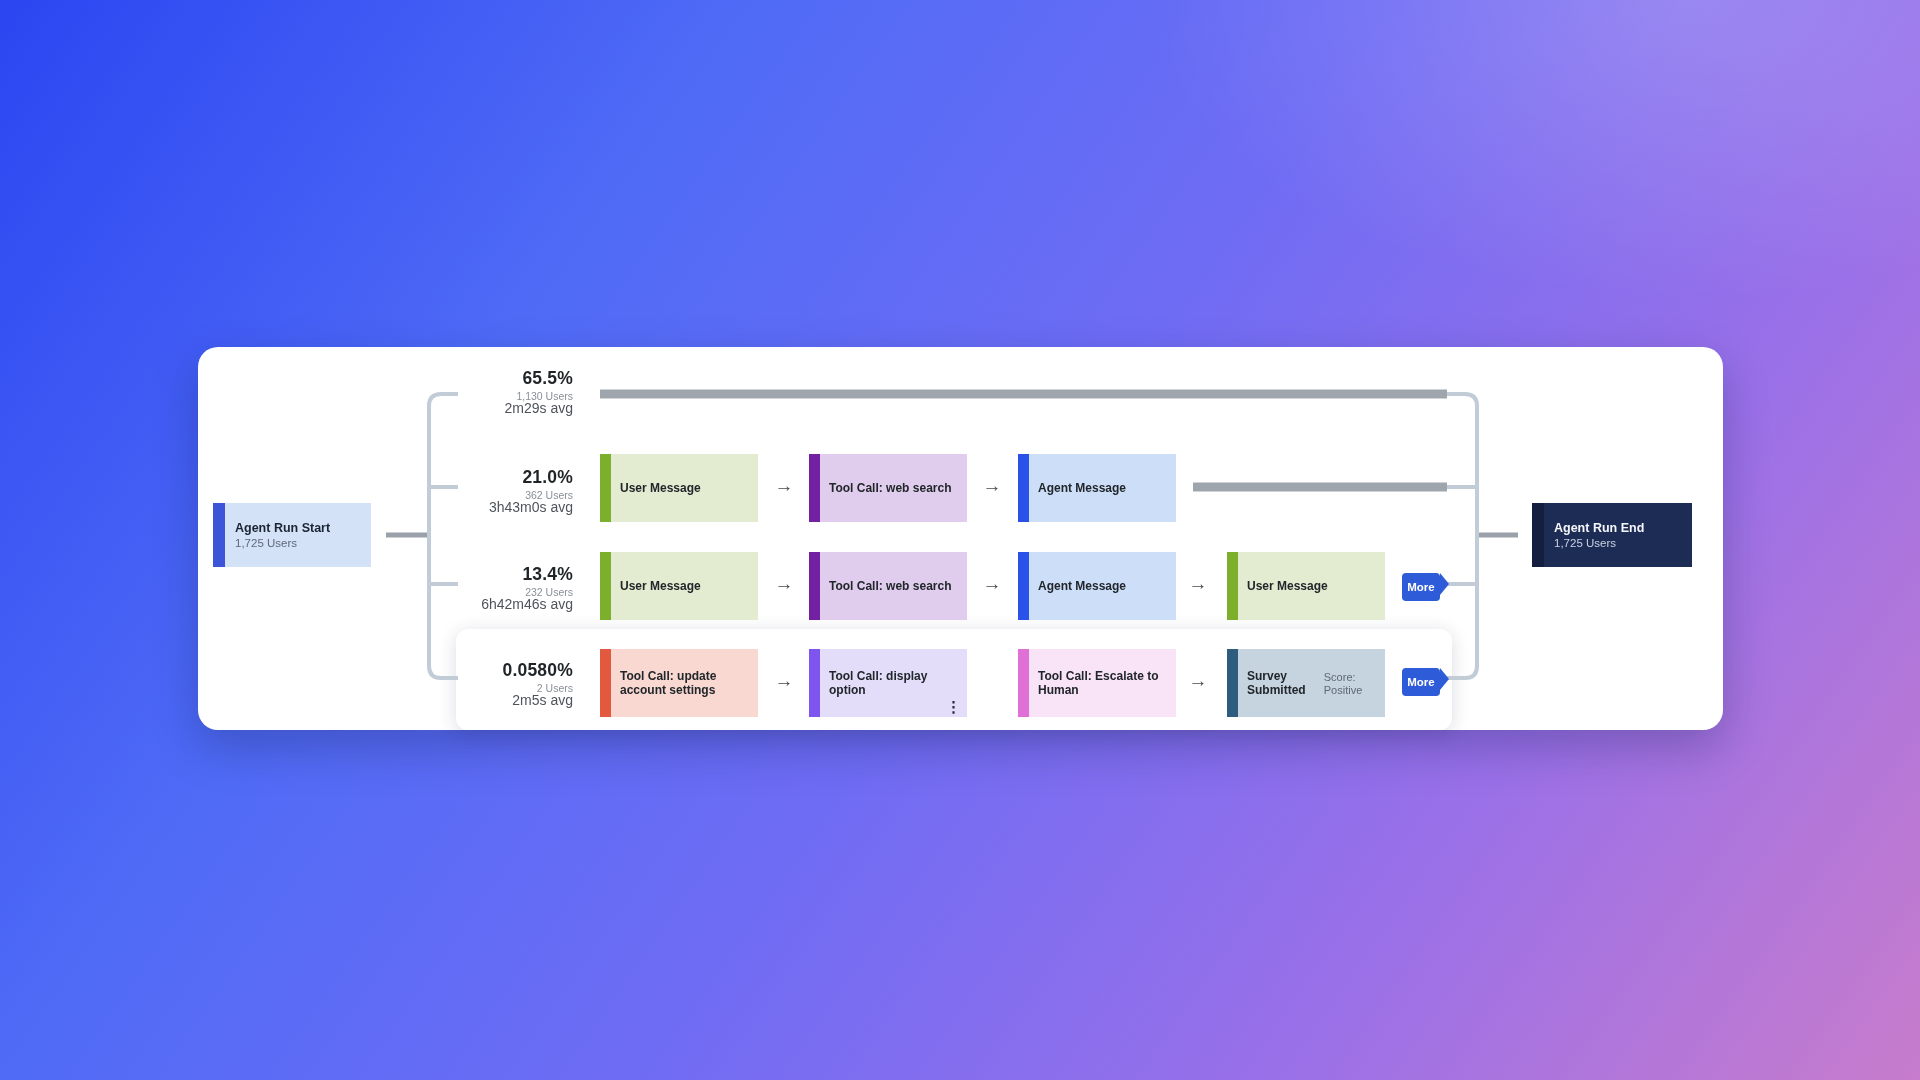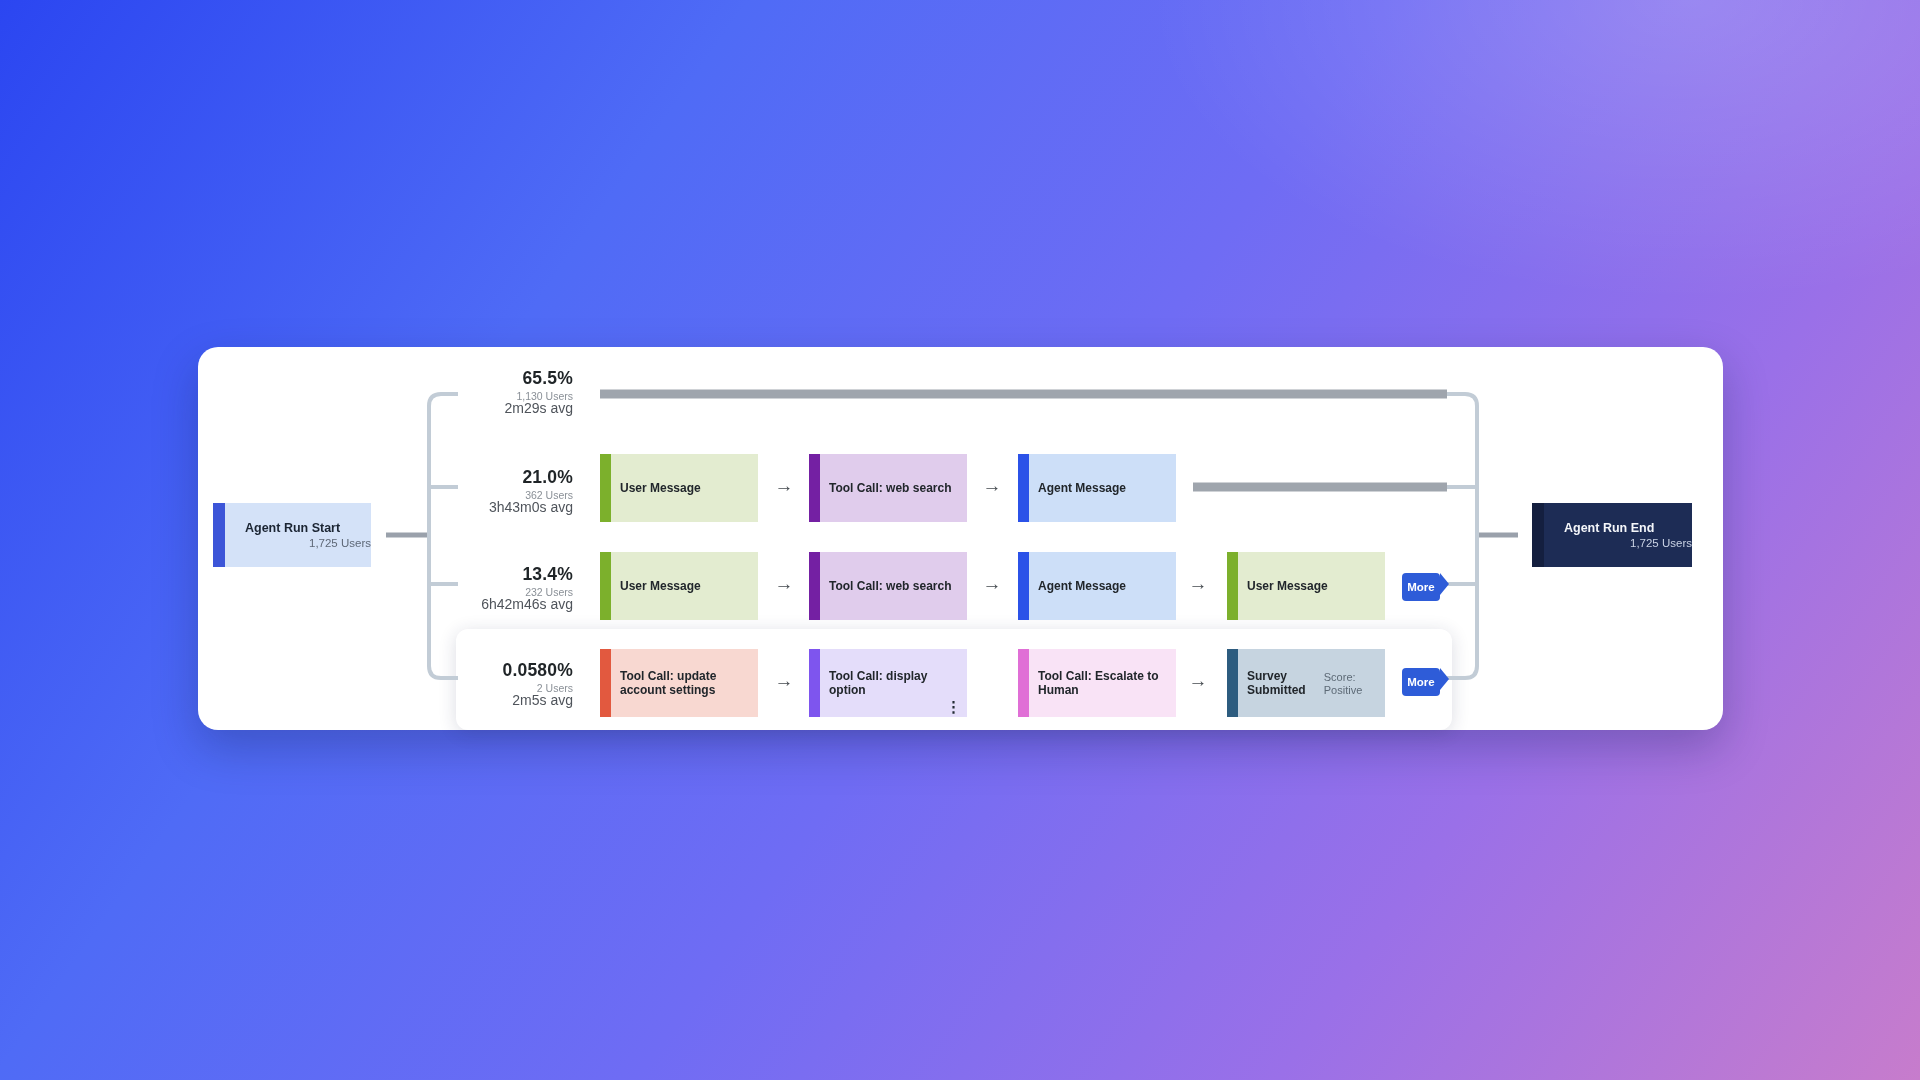--- a/index.html
+++ b/index.html
@@ -25,33 +25,33 @@
     background:#ffffff;border-radius:12px;
     box-shadow:0 3px 18px rgba(30,40,80,0.16);
     z-index:2;
   }
   svg.lines{position:absolute;left:0;top:0;z-index:3;pointer-events:none;}
 
   
   .node{
     position:absolute;width:158px;height:64px;z-index:4;
     display:flex;flex-direction:column;justify-content:center;
-    padding-left:32px;box-sizing:border-box;cursor:pointer;
+    padding-left:22px;box-sizing:border-box;cursor:pointer;
   }
   .node .naccent{position:absolute;left:0;top:0;bottom:0;width:12px;}
   .node-start{left:213px;top:503px;background:#d4e2f8;}
   .node-start .naccent{background:#3c55d8;}
   .node-start .ntitle{color:#1b2533;}
   .node-start .nsub{color:#5e6877;}
   .node-end{left:1532px;top:503px;width:160px;background:#1d2c55;}
   .node-end .naccent{background:#141f3f;}
   .node-end .ntitle{color:#f4f6fa;}
   .node-end .nsub{color:#c9d2e4;}
   .ntitle{font-size:12.5px;font-weight:bold;line-height:15px;}
-  .nsub{font-size:11.5px;line-height:14px;text-align:right;}
+  .nsub{font-size:11.5px;line-height:14px;}
 
   
   .pblock{position:absolute;left:400px;width:173px;text-align:right;z-index:4;}
   .pct{font-size:17.5px;font-weight:bold;color:#1f2427;line-height:18px;letter-spacing:0.2px;}
   .users{font-size:10.5px;color:#8a9097;line-height:12px;margin-top:3px;}
   .avg{font-size:14px;color:#4f545b;line-height:13px;}
 
   
   .ebox{
     position:absolute;width:158px;height:68px;z-index:4;

